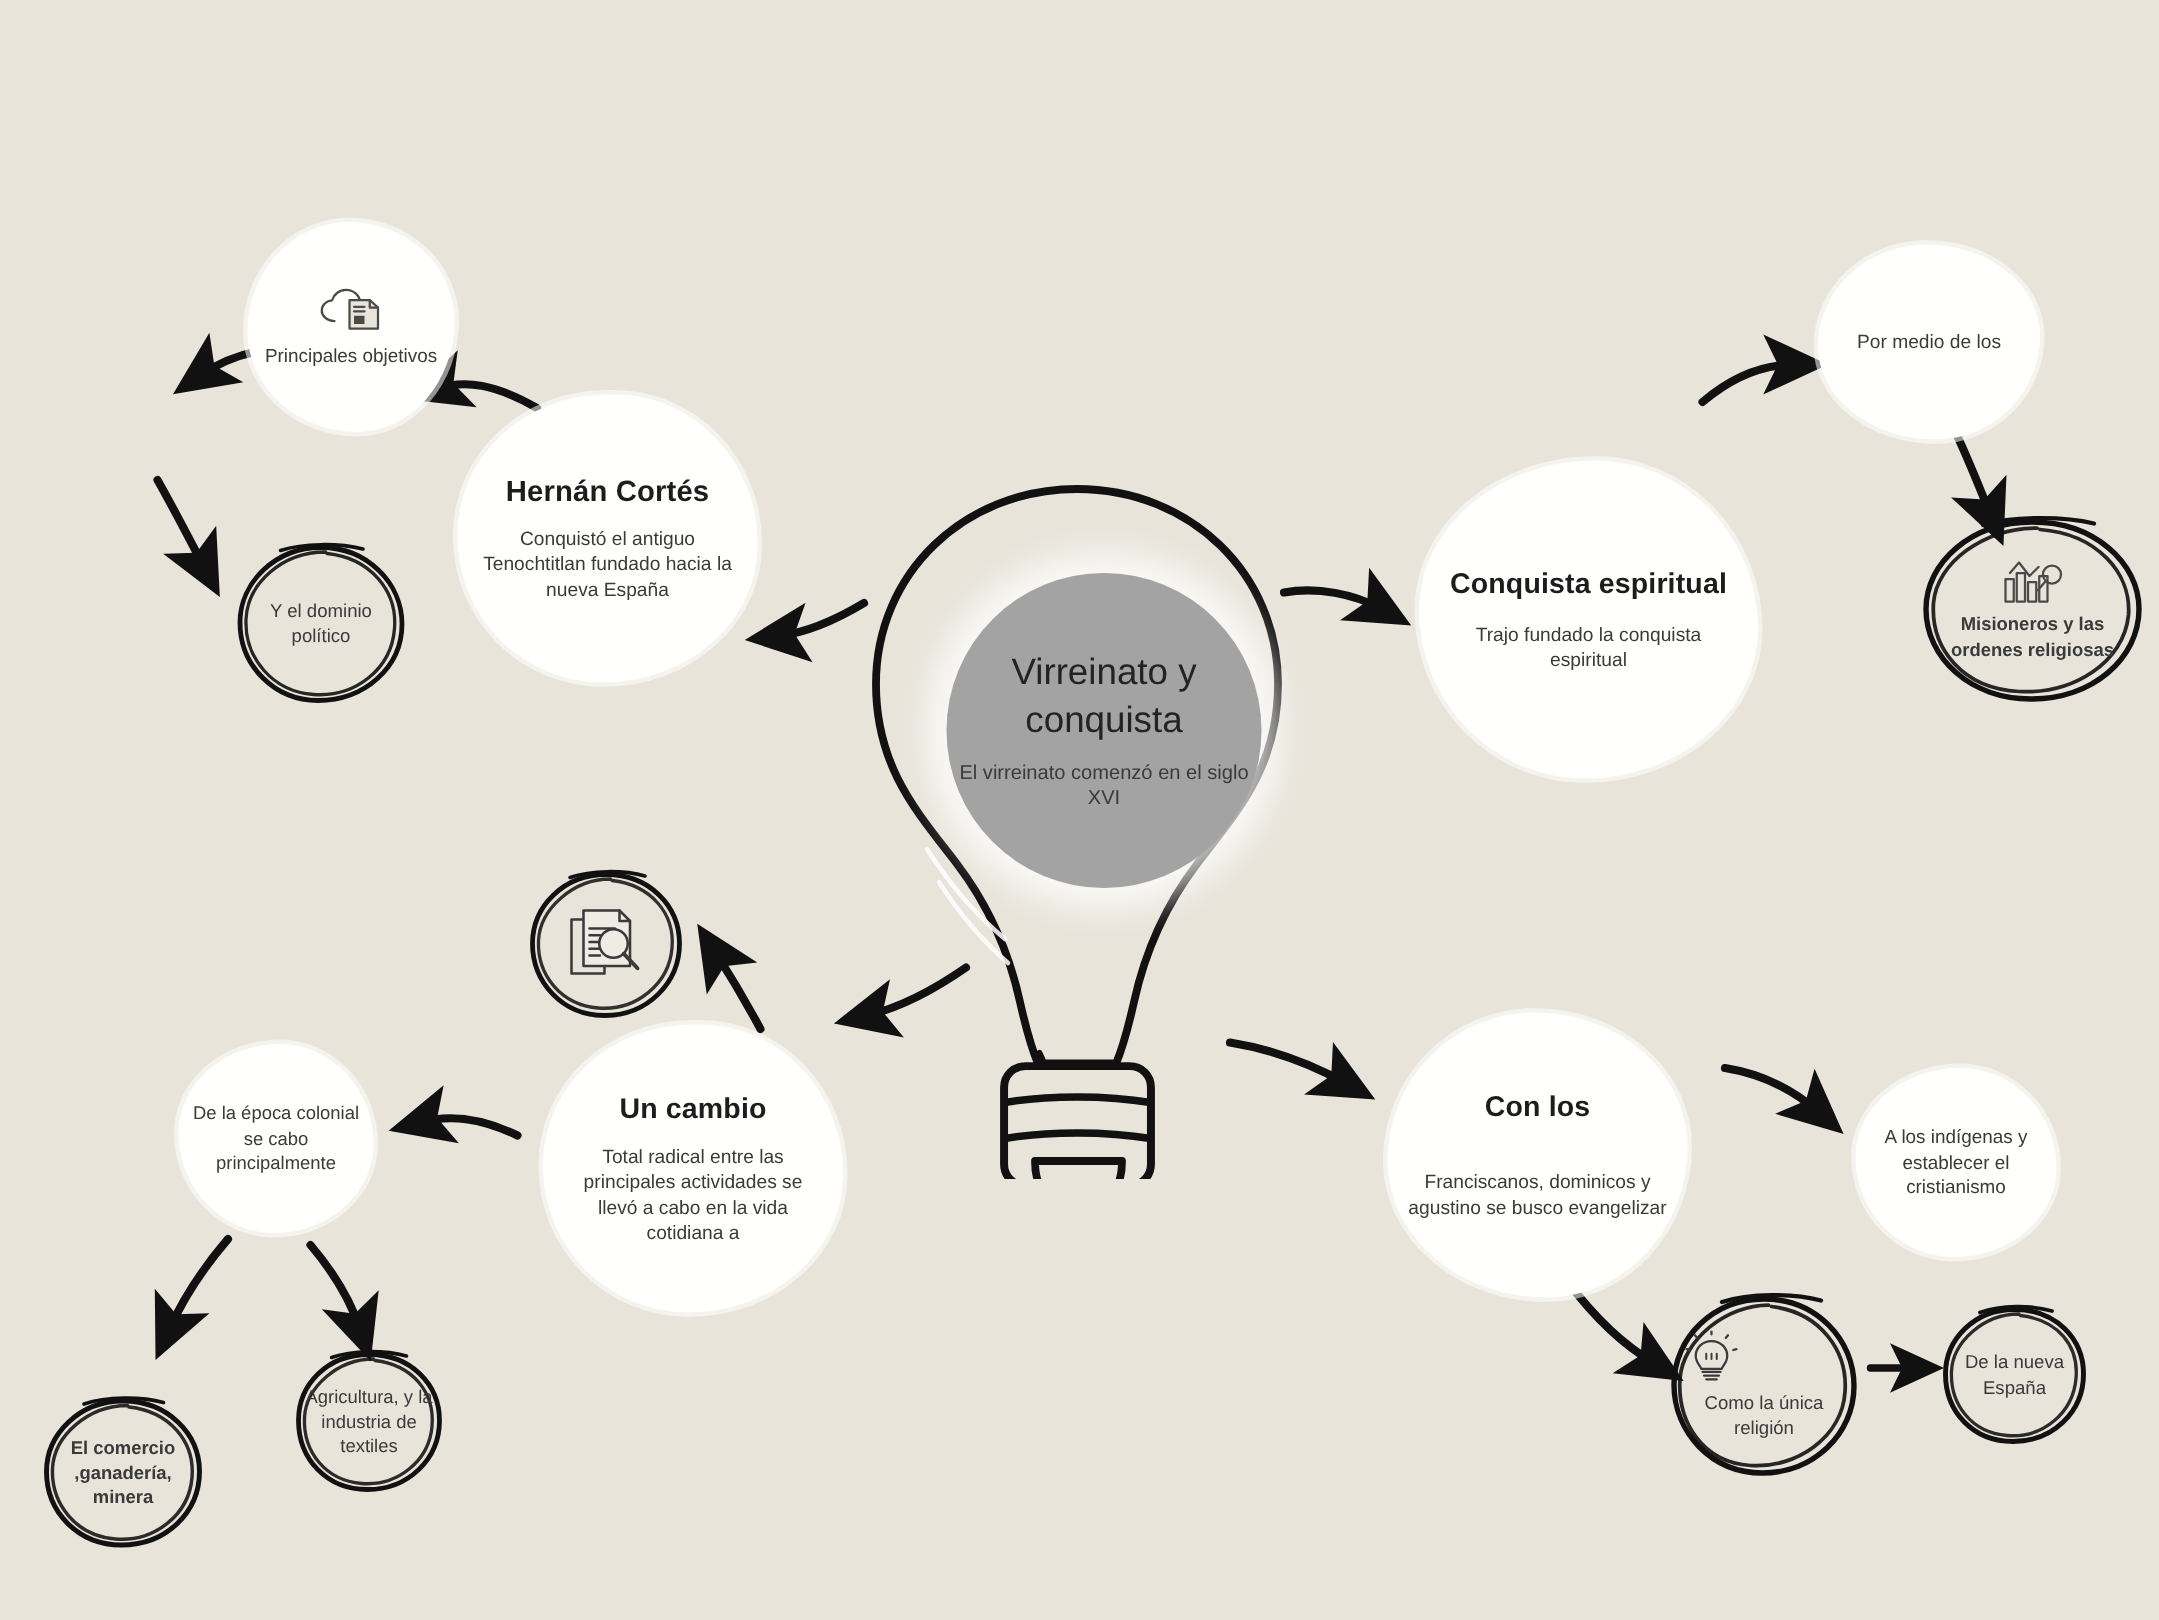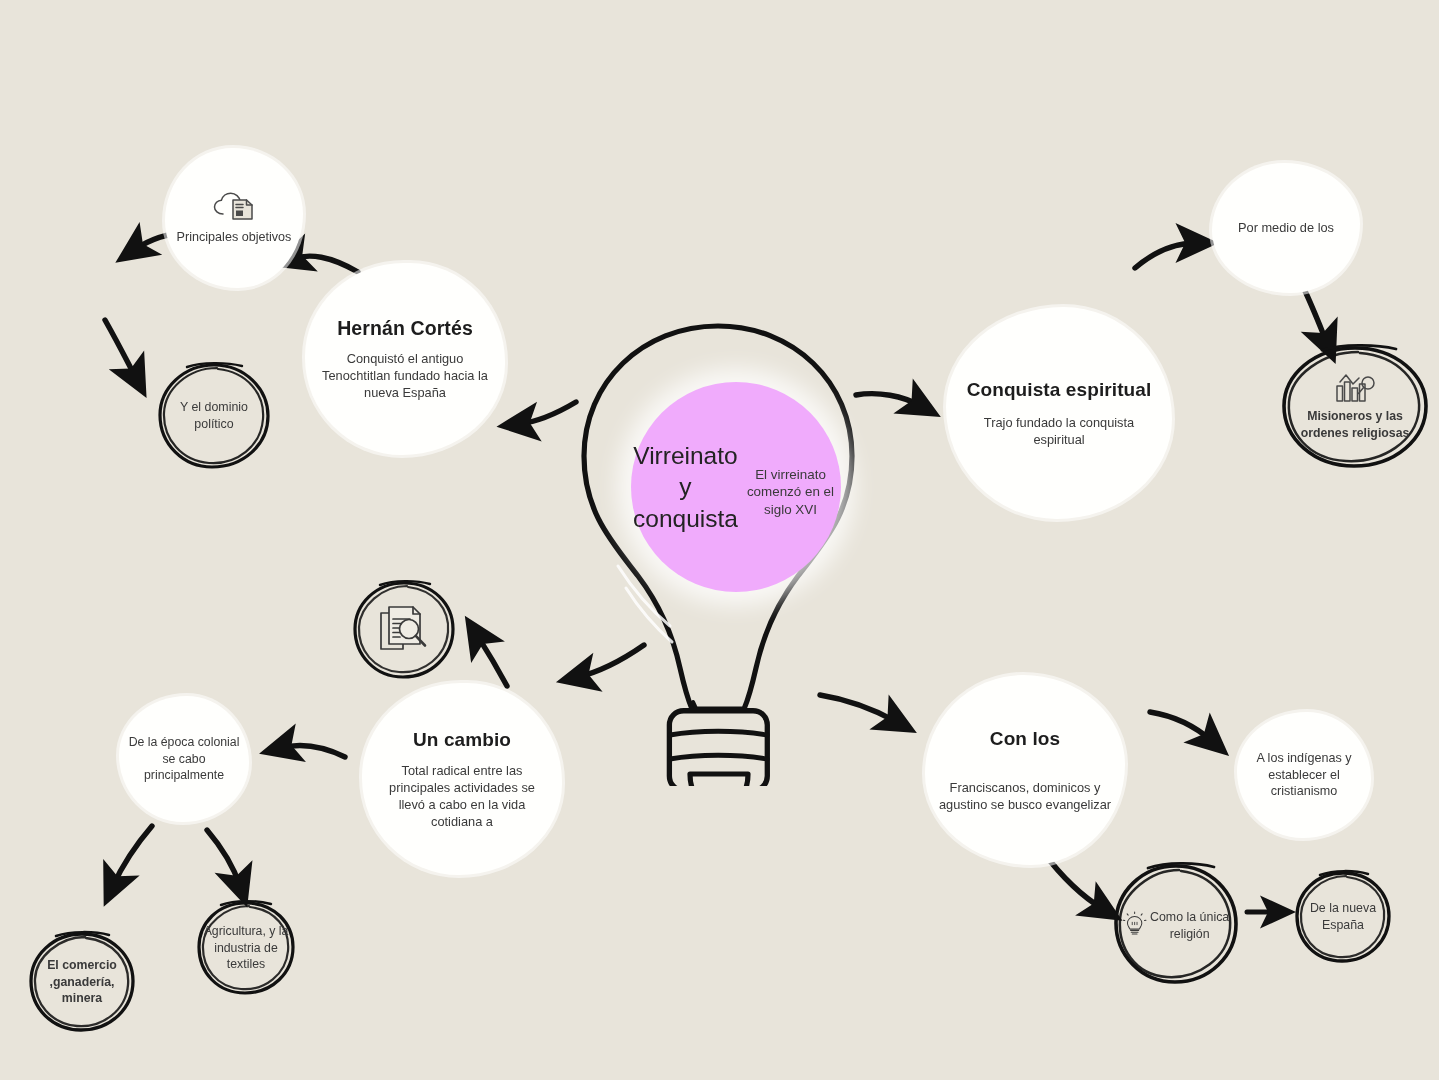--- a/index.html
+++ b/index.html
@@ -45,22 +45,22 @@
     line-height:1.22;
     color:#1d1d1d;
   }
   .desc{line-height:1.33;color:#3a3a3a;}
   .plain{line-height:1.34;color:#3a3a3a;}
 
   
   #bulb-node{position:absolute;left:548px;top:316px;width:340px;height:470px;}
   #bulb-core{
     position:absolute;left:83px;top:66px;width:210px;height:210px;
-    background:#f0abfc;border-radius:50%;
-    display:flex;flex-direction:row;align-items:center;justify-content:center;
+    background:#a3a3a3;border-radius:50%;
+    display:flex;flex-direction:column;align-items:center;justify-content:center;
     text-align:center;
     box-shadow:0 0 22px 14px rgba(255,255,255,.75);
   }
   #bulb-core .bt{font-size:24.5px;line-height:1.28;color:#232323;}
   #bulb-core .bd{font-size:13.4px;line-height:1.3;margin-top:10px;color:#3a3a3a;}
 
   .icon-img{display:block;}
 </style>
 </head>
 <body>
@@ -265,21 +265,21 @@
   </div>
 
   <div class="sketch" style="left:1110px;top:860px;width:132px;height:128px;">
     <svg class="ring" viewBox="0 0 132 128">
       <g fill="none" stroke="#111111" stroke-linecap="round">
         <path d="M66,6 C101,6 126,33 126,64 C126,96 99,122 65,122 C31,122 6,95 6,63 C6,32 32,6 66,6" stroke-width="3.6"></path>
         <path d="M71,11 C104,15 122,41 120,68 C118,98 88,119 57,117 C25,115 8,88 10,59 C12,33 41,10 69,10" stroke-width="2.5" opacity=".9"></path>
         <path d="M38,8 C56,2 86,2 104,7" stroke-width="2.8"></path>
       </g>
     </svg>
-    <div class="body" style="display:flex;flex-direction:row;align-items:center;">
+    <div class="body" style="display:flex;flex-direction:column;align-items:flex-start;">
       <svg class="icon-img" width="40" height="36" viewBox="0 0 40 36">
         <g fill="none" stroke="#3a3a3a" stroke-width="1.5" stroke-linecap="round" stroke-linejoin="round">
           <path d="M20,7 C26,7 30.5,11.5 30.5,17 C30.5,21 28,23 26.8,25.5 L13.2,25.5 C12,23 9.5,21 9.5,17 C9.5,11.5 14,7 20,7 Z"></path>
           <path d="M14,27.5 L26,27.5 M15,30 L25,30 M16.5,32.5 L23.5,32.5"></path>
           <path d="M20,2.5 L20,0.5 M10.5,5 L9,3.2 M29.5,5 L31,3.2 M5.5,13 L3.4,12.4 M34.5,13 L36.6,12.4"></path>
           <path d="M16.5,15.5 L16.5,19 M20,15.5 L20,19 M23.5,15.5 L23.5,19" stroke-width="1.3"></path>
         </g>
       </svg>
       <div class="plain" style="font-size:12.4px;margin-top:4px;">Como la única religión</div>
     </div>

